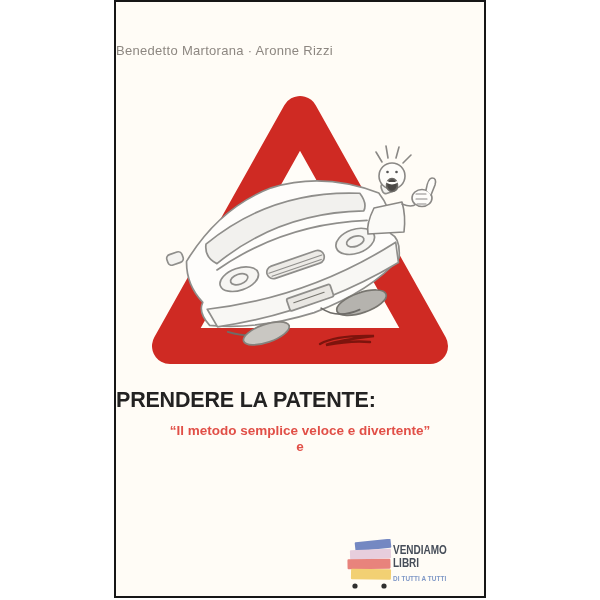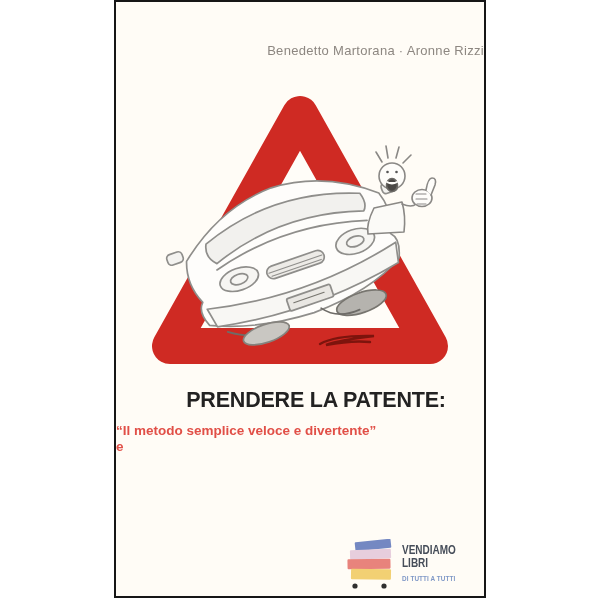--- a/index.html
+++ b/index.html
@@ -6,38 +6,37 @@
   .canvas {
     position:relative; width:600px; height:600px; background:#ffffff;
     font-family:"Liberation Sans", sans-serif; overflow:hidden;
   }
   .cover {
     position:absolute; left:114px; top:0px; width:372px; height:598px;
     box-sizing:border-box; border:2px solid #161616;
     background:var(--cover_bg, #fffcf6);
   }
   .authors {
-    position:absolute; top:41px; left:0; width:100%; text-align:right;
+    position:absolute; top:41px; left:0; width:100%; text-align:left;
     font-size:13px; letter-spacing:0.3px; color:var(--author_gray, #8d8781);
   }
   .art { position:absolute; left:0; top:0; width:368px; height:594px; }
   .title {
-    position:absolute; top:386px; left:0; width:100%; text-align:center;
+    position:absolute; top:386px; left:0; width:100%; 
     font-size:21.5px; font-weight:bold; letter-spacing:-0.2px;
     color:var(--title_black, #232222);
-    padding-left:16px;
   }
   .subtitle {
-    position:absolute; top:421px; left:0; width:100%; 
+    position:absolute; top:421px; left:0; width:100%; text-align:center;
     font-size:13.5px; font-weight:bold; line-height:15.5px;
     color:var(--subtitle_red, #e14f47);
   }
   .publisher { position:absolute; left:231px; top:537px; display:flex; }
   .books { width:46px; height:52px; flex:0 0 auto; }
-  .pub-text { margin-left:9px; padding-top:5px; }
+  .pub-text { margin-left:0; padding-top:5px; }
   .pub-name {
     font-size:12.5px; font-weight:bold; line-height:13px; white-space:nowrap;
     color:var(--publisher_navy, #464d59);
     transform:scaleX(0.8); transform-origin:left top;
   }
   .pub-tagline {
     margin-top:4px; font-size:7.5px; font-weight:bold; white-space:nowrap;
     color:var(--tagline_blue, #7e97c6);
     transform:scaleX(0.85); transform-origin:left top; letter-spacing:0.1px;
   }

